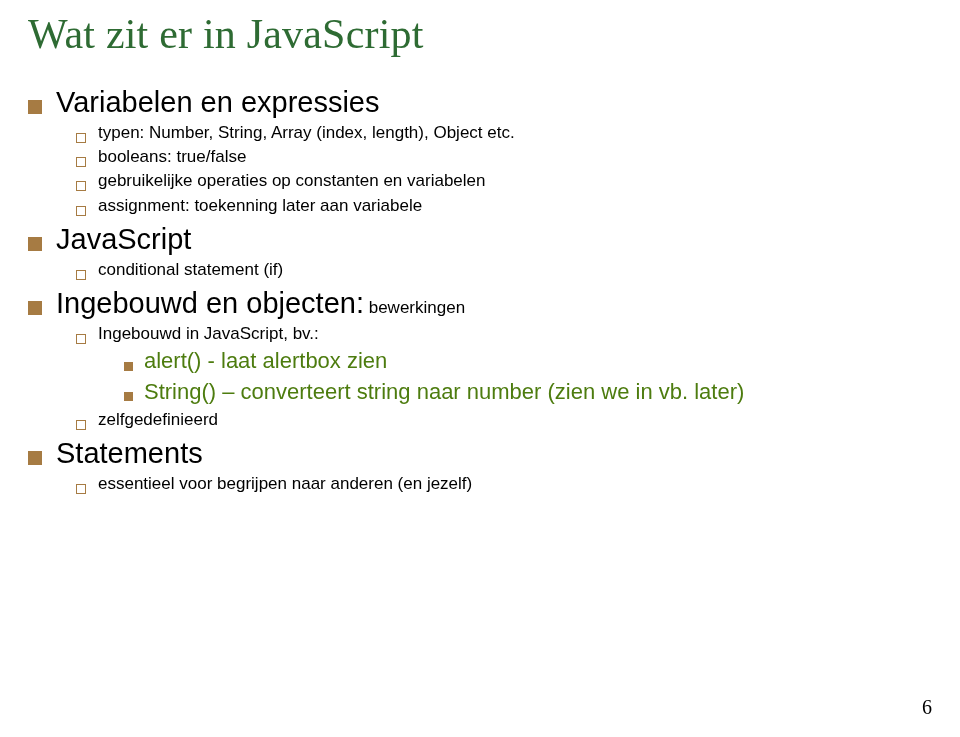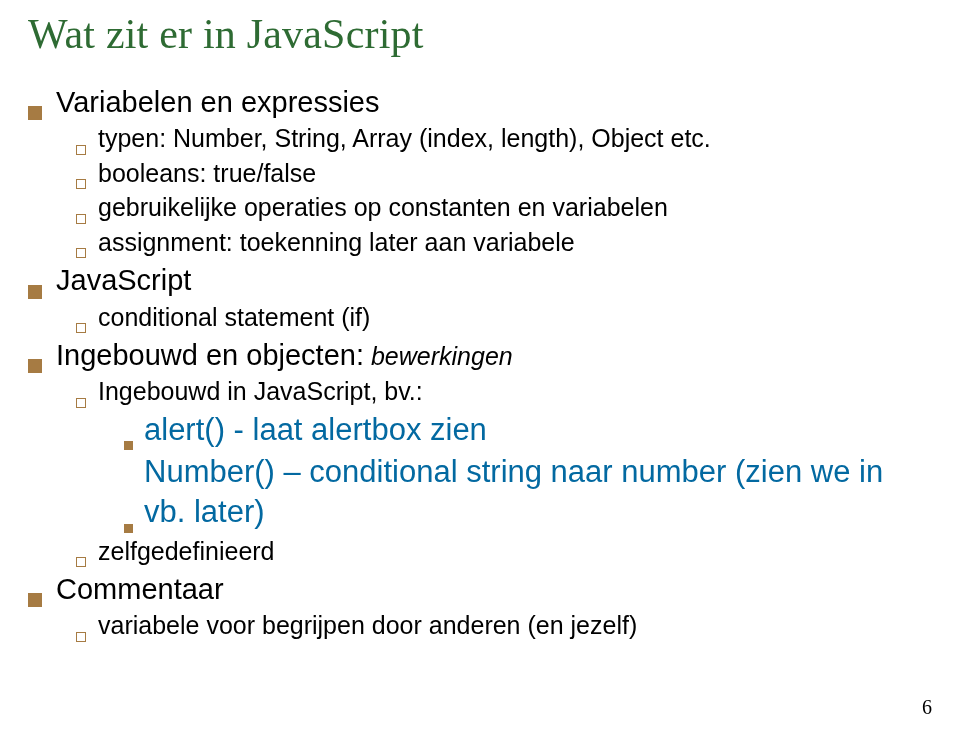--- a/index.html
+++ b/index.html
@@ -17,21 +17,21 @@
     font-weight: 400;
     margin-bottom: 26px;
     letter-spacing: 0.2px;
   }
   ul { list-style: none; }
   .lvl1 > li { margin-bottom: 4px; }
   .lvl1 > li > .row,
   .lvl2 > li > .row,
   .lvl3 > li > .row {
     display: flex;
-    align-items: flex-end;
+    align-items: center;
   }
   .sq {
     width: 14px; height: 14px;
     background: #a67b43;
     flex: 0 0 14px;
     margin-top: 10px;
     margin-right: 14px;
   }
   .sq-small {
     width: 10px; height: 10px;
@@ -47,35 +47,34 @@
     flex: 0 0 9px;
     margin-top: 9px;
     margin-right: 11px;
   }
   .lvl1-text {
     font-size: 29px;
     color: #000;
     line-height: 1.25;
   }
   .lvl1-text .tail {
-    font-size: 25px;
-    font-style: italic;
+    font-size: 17px;
   }
   .lvl2 { margin-left: 48px; margin-top: 2px; }
   .lvl2 > li { margin-bottom: 2px; }
   .lvl2-text {
-    font-size: 25px;
+    font-size: 17px;
     color: #000;
     line-height: 1.3;
   }
   .lvl3 { margin-left: 48px; margin-top: 2px; }
   .lvl3 > li { margin-bottom: 2px; }
   .lvl3-text {
-    font-size: 31px;
-    color: #0369a1;
+    font-size: 22px;
+    color: #4d7c0f;
     line-height: 1.3;
   }
   .page-num {
     position: absolute;
     right: 28px;
     bottom: 18px;
     font-size: 20px;
     color: #000;
     font-family: "Times New Roman", Times, serif;
   }
@@ -155,46 +154,46 @@
         <ul class="lvl3">
           <li>
               <div class="row">
                 <span class="sq-tiny"></span>
                 <span class="lvl3-text">alert()  - laat alertbox zien</span>
               </div>
             </li>
           <li>
               <div class="row">
                 <span class="sq-tiny"></span>
-                <span class="lvl3-text">Number() – conditional string naar number (zien we in vb. later)</span>
+                <span class="lvl3-text">String() – converteert string naar number (zien we in vb. later)</span>
               </div>
             </li>
         </ul>
       </li>
       <li>
           <div class="row">
             <span class="sq-small"></span>
             <span class="lvl2-text">zelfgedefinieerd</span>
           </div>
         </li>
     </ul>
   </li>
 
   <li>
     <div class="row">
       <span class="sq"></span>
       <span class="lvl1-text">
-        <span>Commentaar</span><span class="tail"></span>
+        <span>Statements</span><span class="tail"></span>
       </span>
     </div>
     <ul class="lvl2">
       <li>
           <div class="row">
             <span class="sq-small"></span>
-            <span class="lvl2-text">variabele voor begrijpen door anderen (en jezelf)</span>
+            <span class="lvl2-text">essentieel voor begrijpen naar anderen (en jezelf)</span>
           </div>
         </li>
     </ul>
   </li>
 
 </ul>
 
 <div class="page-num">6</div>
 
 </body></html>

